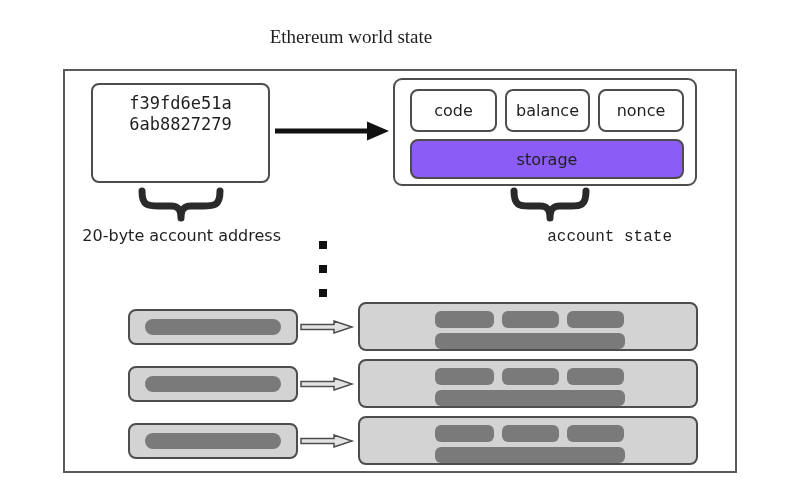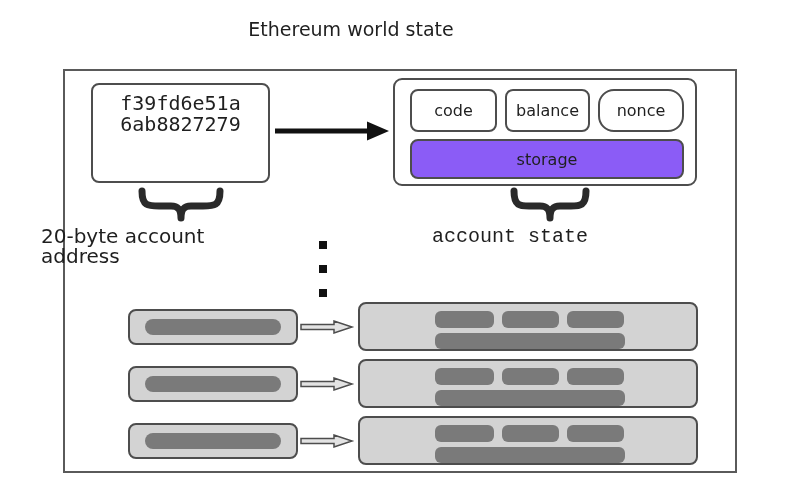--- a/index.html
+++ b/index.html
@@ -6,69 +6,69 @@
   *{box-sizing:border-box;}
   body{
     width:800px;height:500px;position:relative;overflow:hidden;
     background:var(--background,#ffffff);
     color:var(--text,#1f1f1f);
     font-family:"DejaVu Sans","Liberation Sans",sans-serif;
   }
   .abs{position:absolute;}
 
   .title{
-    left:0;top:18px;width:702px;text-align:center;
-    font-size:19px;line-height:23px;
+    left:0;top:25px;width:702px;text-align:center;
+    font-size:19px;line-height:23px;font-family:Liberation Serif, serif;
   }
 
   .outer-frame{
     left:63px;top:69px;width:674px;height:404px;
     border:2px solid var(--outer_border,#5a5a5a);
     background:transparent;
   }
 
   
   .address-card{
     left:91px;top:83px;width:179px;height:100px;
     border:2px solid var(--border,#4d4d4d);border-radius:8px;
     background:#ffffff;
     font-family:"DejaVu Sans Mono","Liberation Mono",monospace;
-    font-size:20px;line-height:21px;text-align:center;
+    font-size:17px;line-height:21px;text-align:center;
     padding-top:8px;
   }
 
   
   .map-arrow{left:273px;top:118px;}
 
   
   .account-card{
     left:393px;top:78px;width:304px;height:108px;
     border:2px solid var(--border,#4d4d4d);border-radius:9px;
     background:#ffffff;
   }
   .field{
     position:absolute;top:9px;height:43px;
     border:2px solid var(--border,#4d4d4d);border-radius:8px;
     display:flex;align-items:center;justify-content:center;
     font-size:16px;background:#ffffff;
   }
   .f-code{left:15px;width:87px;}
   .f-balance{left:110px;width:85px;}
-  .f-nonce{left:203px;width:86px;border-radius:16px;}
+  .f-nonce{left:203px;width:86px;}
   .f-storage{
     position:absolute;left:15px;top:59px;width:274px;height:40px;
     border:2px solid var(--border,#4d4d4d);border-radius:8px;
     display:flex;align-items:center;justify-content:center;
     font-size:16px;background:#8b5cf6;
   }
 
   .brace{position:absolute;}
   .brace path{fill:none;stroke:var(--brace,#2a2a2a);stroke-width:7;stroke-linecap:round;stroke-linejoin:round;}
 
-  .caption{position:absolute;font-size:20px;line-height:20px;text-align:left;}
+  .caption{position:absolute;font-size:16px;line-height:20px;text-align:right;}
   .caption-address{left:41px;top:226px;width:240px;}
   .caption-state{left:432px;top:227px;width:240px;font-family:Liberation Mono, monospace;}
 
   .dots{left:0;top:0;}
   .dot{position:absolute;left:319px;width:8px;height:8px;background:#111111;}
 
   
   .map-row{position:absolute;left:0;width:800px;height:49px;}
   .key-box{
     position:absolute;left:128px;top:7px;width:170px;height:36px;

